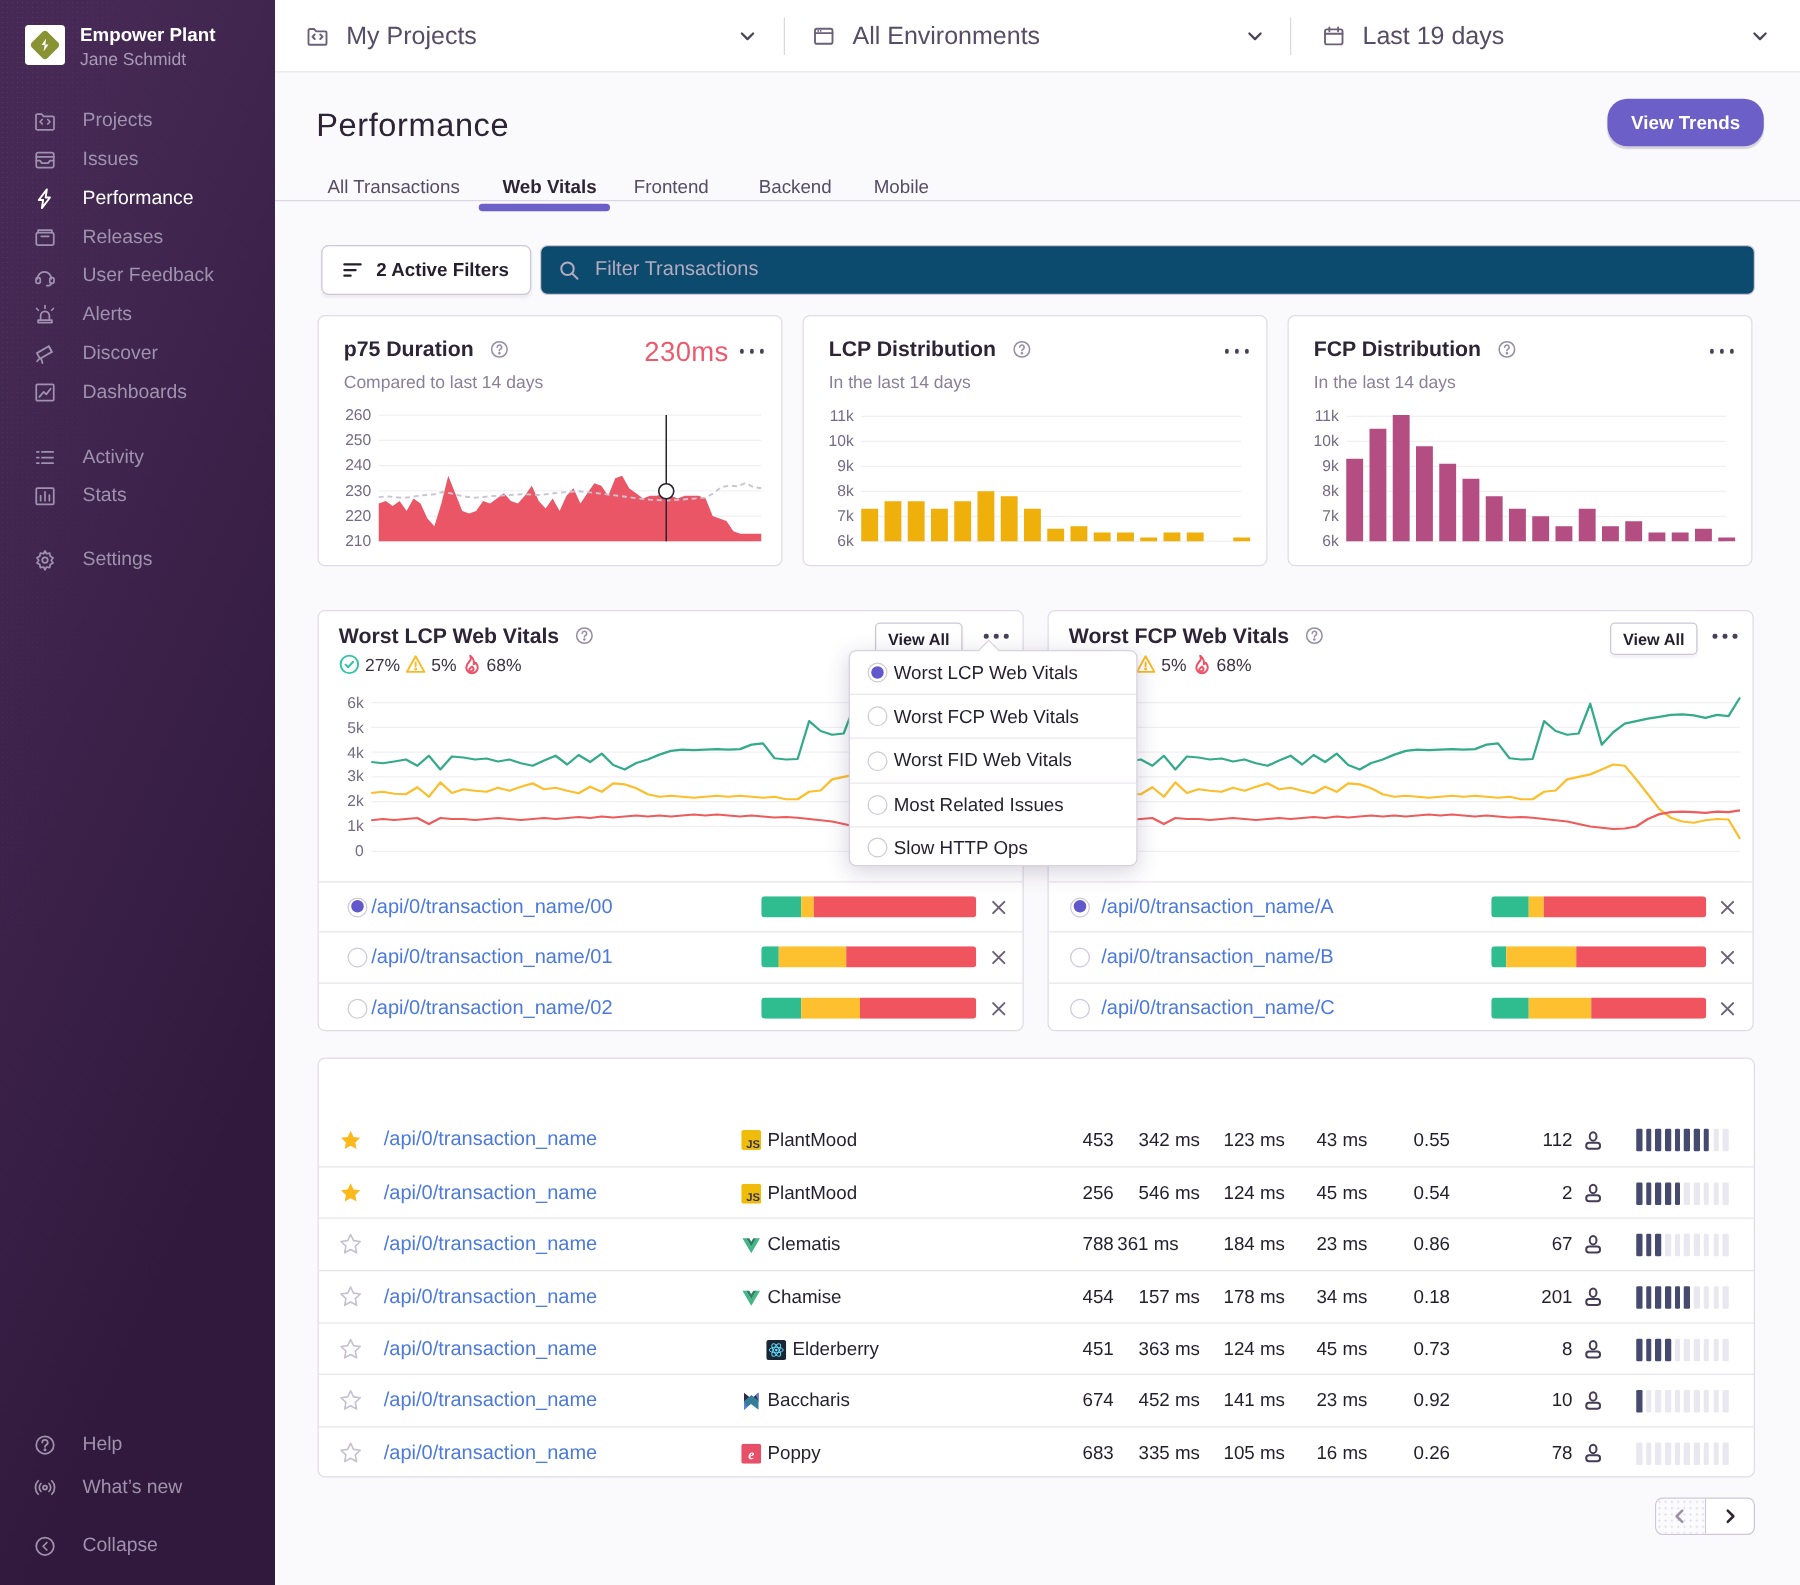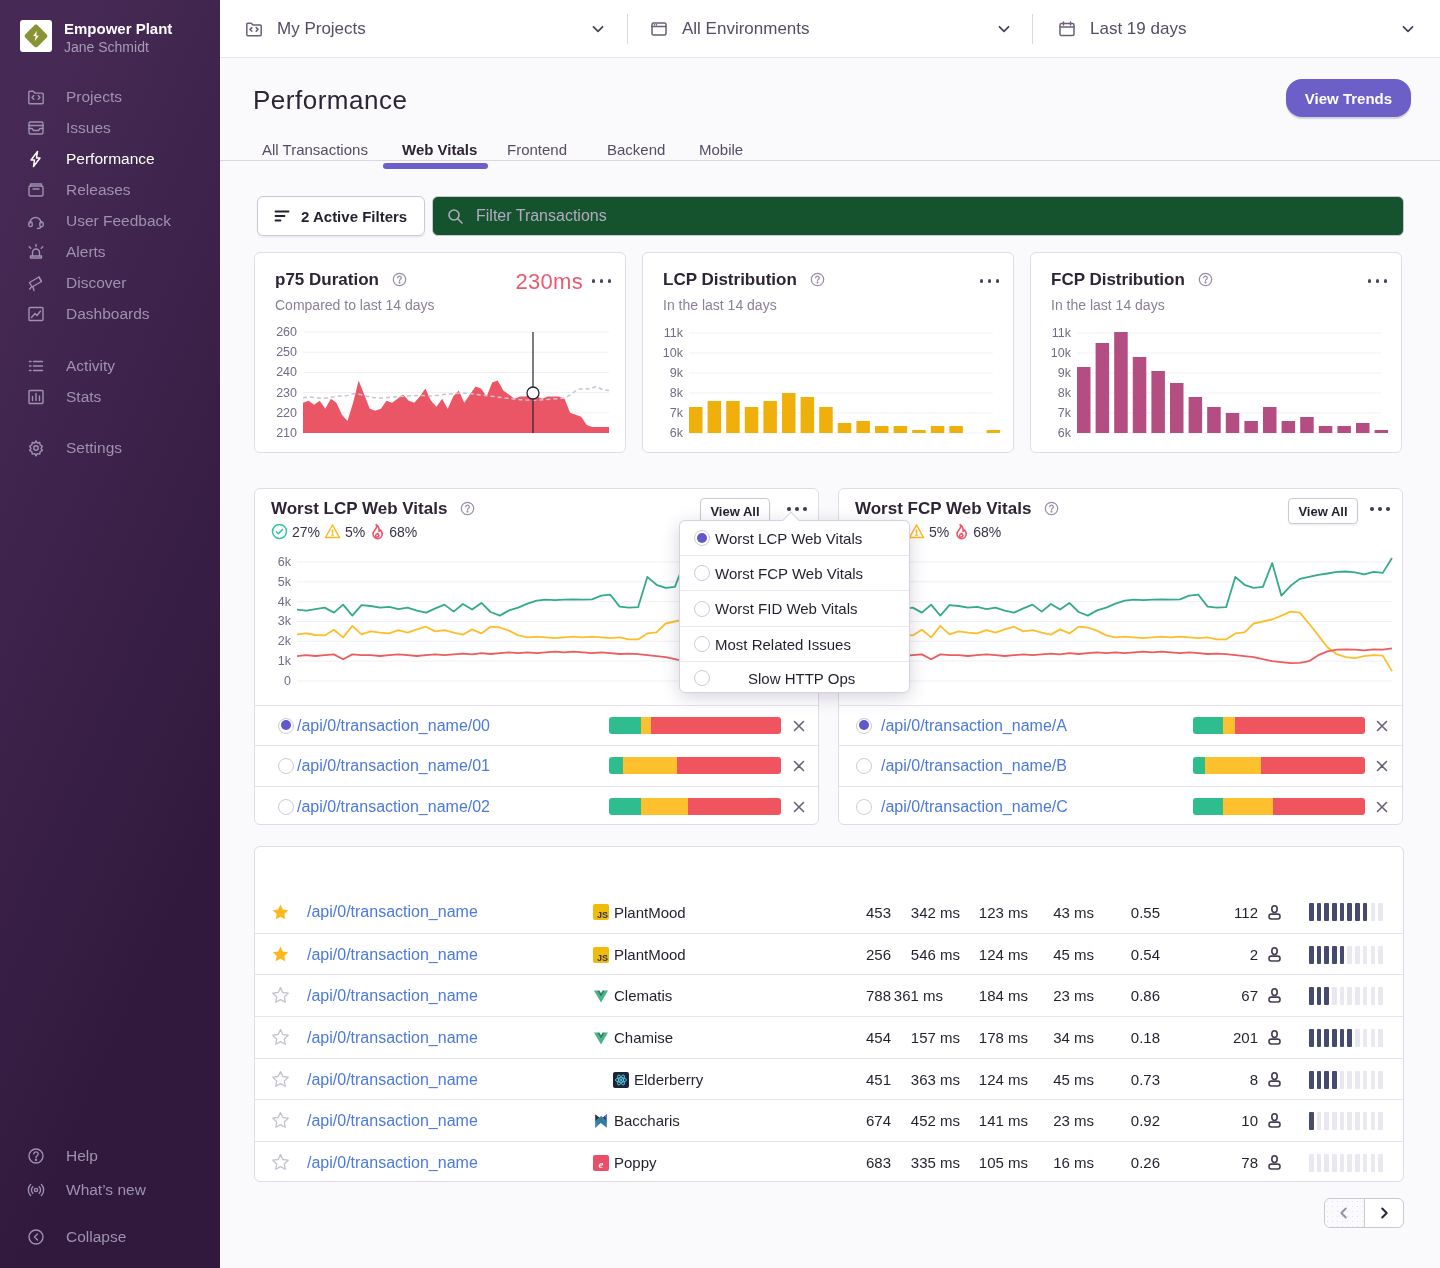--- a/index.html
+++ b/index.html
@@ -17,33 +17,33 @@
   mask-image:linear-gradient(100deg,#000 10%,transparent 75%); }
 .avatar { position:absolute; left:20px; top:20px; width:32px; height:32px; background:#fff; border-radius:3px; }
 .orgname { position:absolute; left:64px; top:20px; font-size:15px; font-weight:bold; color:#fff; }
 .username { position:absolute; left:64px; top:39px; font-size:14px; color:#a79bb5; }
 .nav-item { position:absolute; left:0; height:30px; display:flex; align-items:center; color:#9f92ae; font-size:15.5px; }
 .nav-item svg { position:absolute; left:27px; }
 .nav-item span { position:absolute; left:66px; white-space:nowrap; }
 .nav-item.active { color:#ffffff; }
 
 #topbar { position:absolute; left:220px; top:0; width:1220px; height:58px; background:#fff; border-bottom:1px solid #e9e5ee; }
-.tb-item { position:absolute; top:0; height:58px; display:flex; align-items:center; color:#564c66; font-size:17px; }
+.tb-item { position:absolute; top:0; height:58px; display:flex; align-items:center; color:#564c66; font-size:20px; }
 .tb-div { position:absolute; top:14px; height:30px; width:1px; background:#dcd6e2; }
 
 #pagetitle { position:absolute; left:253px; top:85px; font-size:26px; font-weight:500; color:#2d2436; letter-spacing:0.5px; }
 #viewtrends { position:absolute; left:1286px; top:79px; width:125px; height:38px; background:#6c5fc7; border-radius:16px; color:#fff; font-size:15px; font-weight:bold; display:flex; align-items:center; justify-content:center; box-shadow:0 2px 1px rgba(45,36,84,0.18); }
 .tabline { position:absolute; left:220px; top:160px; width:1220px; height:1px; background:#dcd6e2; }
 .tab { position:absolute; top:141px; height:21px; font-size:15px; color:#564c66; }
 .tab.active { color:#2d2436; font-weight:bold; }
 .tabu { position:absolute; left:383px; top:163px; width:105px; height:6px; background:#6c5fc7; border-radius:3px; }
 
 #filterbtn { position:absolute; left:257px; top:196px; width:168px; height:40px; background:#fff; border:1px solid #cdc7d5; border-radius:6px; display:flex; align-items:center; box-shadow:0 2px 2px rgba(45,36,84,0.06); }
 #filterbtn .txt { font-size:15px; font-weight:bold; color:#241f2e; margin-left:10px; }
-#searchbar { position:absolute; left:432px; top:196px; width:972px; height:40px; background:#14532d; border:1px solid #cdc7d5; border-radius:6px; display:flex; align-items:center; box-shadow:inset 0 1px 2px rgba(45,36,84,0.04); }
+#searchbar { position:absolute; left:432px; top:196px; width:972px; height:40px; background:#0c4a6e; border:1px solid #cdc7d5; border-radius:6px; display:flex; align-items:center; box-shadow:inset 0 1px 2px rgba(45,36,84,0.04); }
 #searchbar .ph { font-size:16px; color:#b3abc0; margin-left:12px; }
 
 .card { position:absolute; background:#fff; border:1px solid #e0dbe6; border-radius:6px; }
 .ctitle { position:absolute; font-size:17px; font-weight:bold; color:#2d2436; white-space:nowrap; }
 .csub { position:absolute; font-size:14px; color:#8a7f99; }
 .qmark { display:inline-block; vertical-align:-2px; margin-left:8px; }
 .bigval { position:absolute; font-size:22px; color:#ed5a6e; letter-spacing:0.3px; }
 .dots { position:absolute; display:flex; gap:4.5px; }
 .dots i { width:3.5px; height:3.5px; border-radius:50%; background:#494058; }
 .axlbl { position:absolute; font-size:12.5px; color:#746b86; text-align:right; width:34px; line-height:12px; }
@@ -572,21 +572,21 @@
       <span>Worst FCP Web Vitals</span>
     </div>
     <div class="opt" style="top:69px; height:36px; ">
       <span class="radio"></span>
       <span>Worst FID Web Vitals</span>
     </div>
     <div class="opt" style="top:105px; height:35px; ">
       <span class="radio"></span>
       <span>Most Related Issues</span>
     </div>
-    <div class="opt" style="top:140px; height:33px;gap:33px; ">
+    <div class="opt" style="top:140px; height:33px; ">
       <span class="radio"></span>
       <span>Slow HTTP Ops</span>
     </div>
   </div>
 <div id="table">
 <div class="trow" style="top:44px;">
 <div class="cell" style="left:16px;">
         <svg width="19" height="19" viewBox="0 0 19 19" fill="#fdb81b">
           <path d="M9.5 1.6l2.35 4.9 5.35.7-3.93 3.73.99 5.32L9.5 13.65l-4.76 2.6.99-5.32L1.8 7.2l5.35-.7Z"></path>
         </svg>

